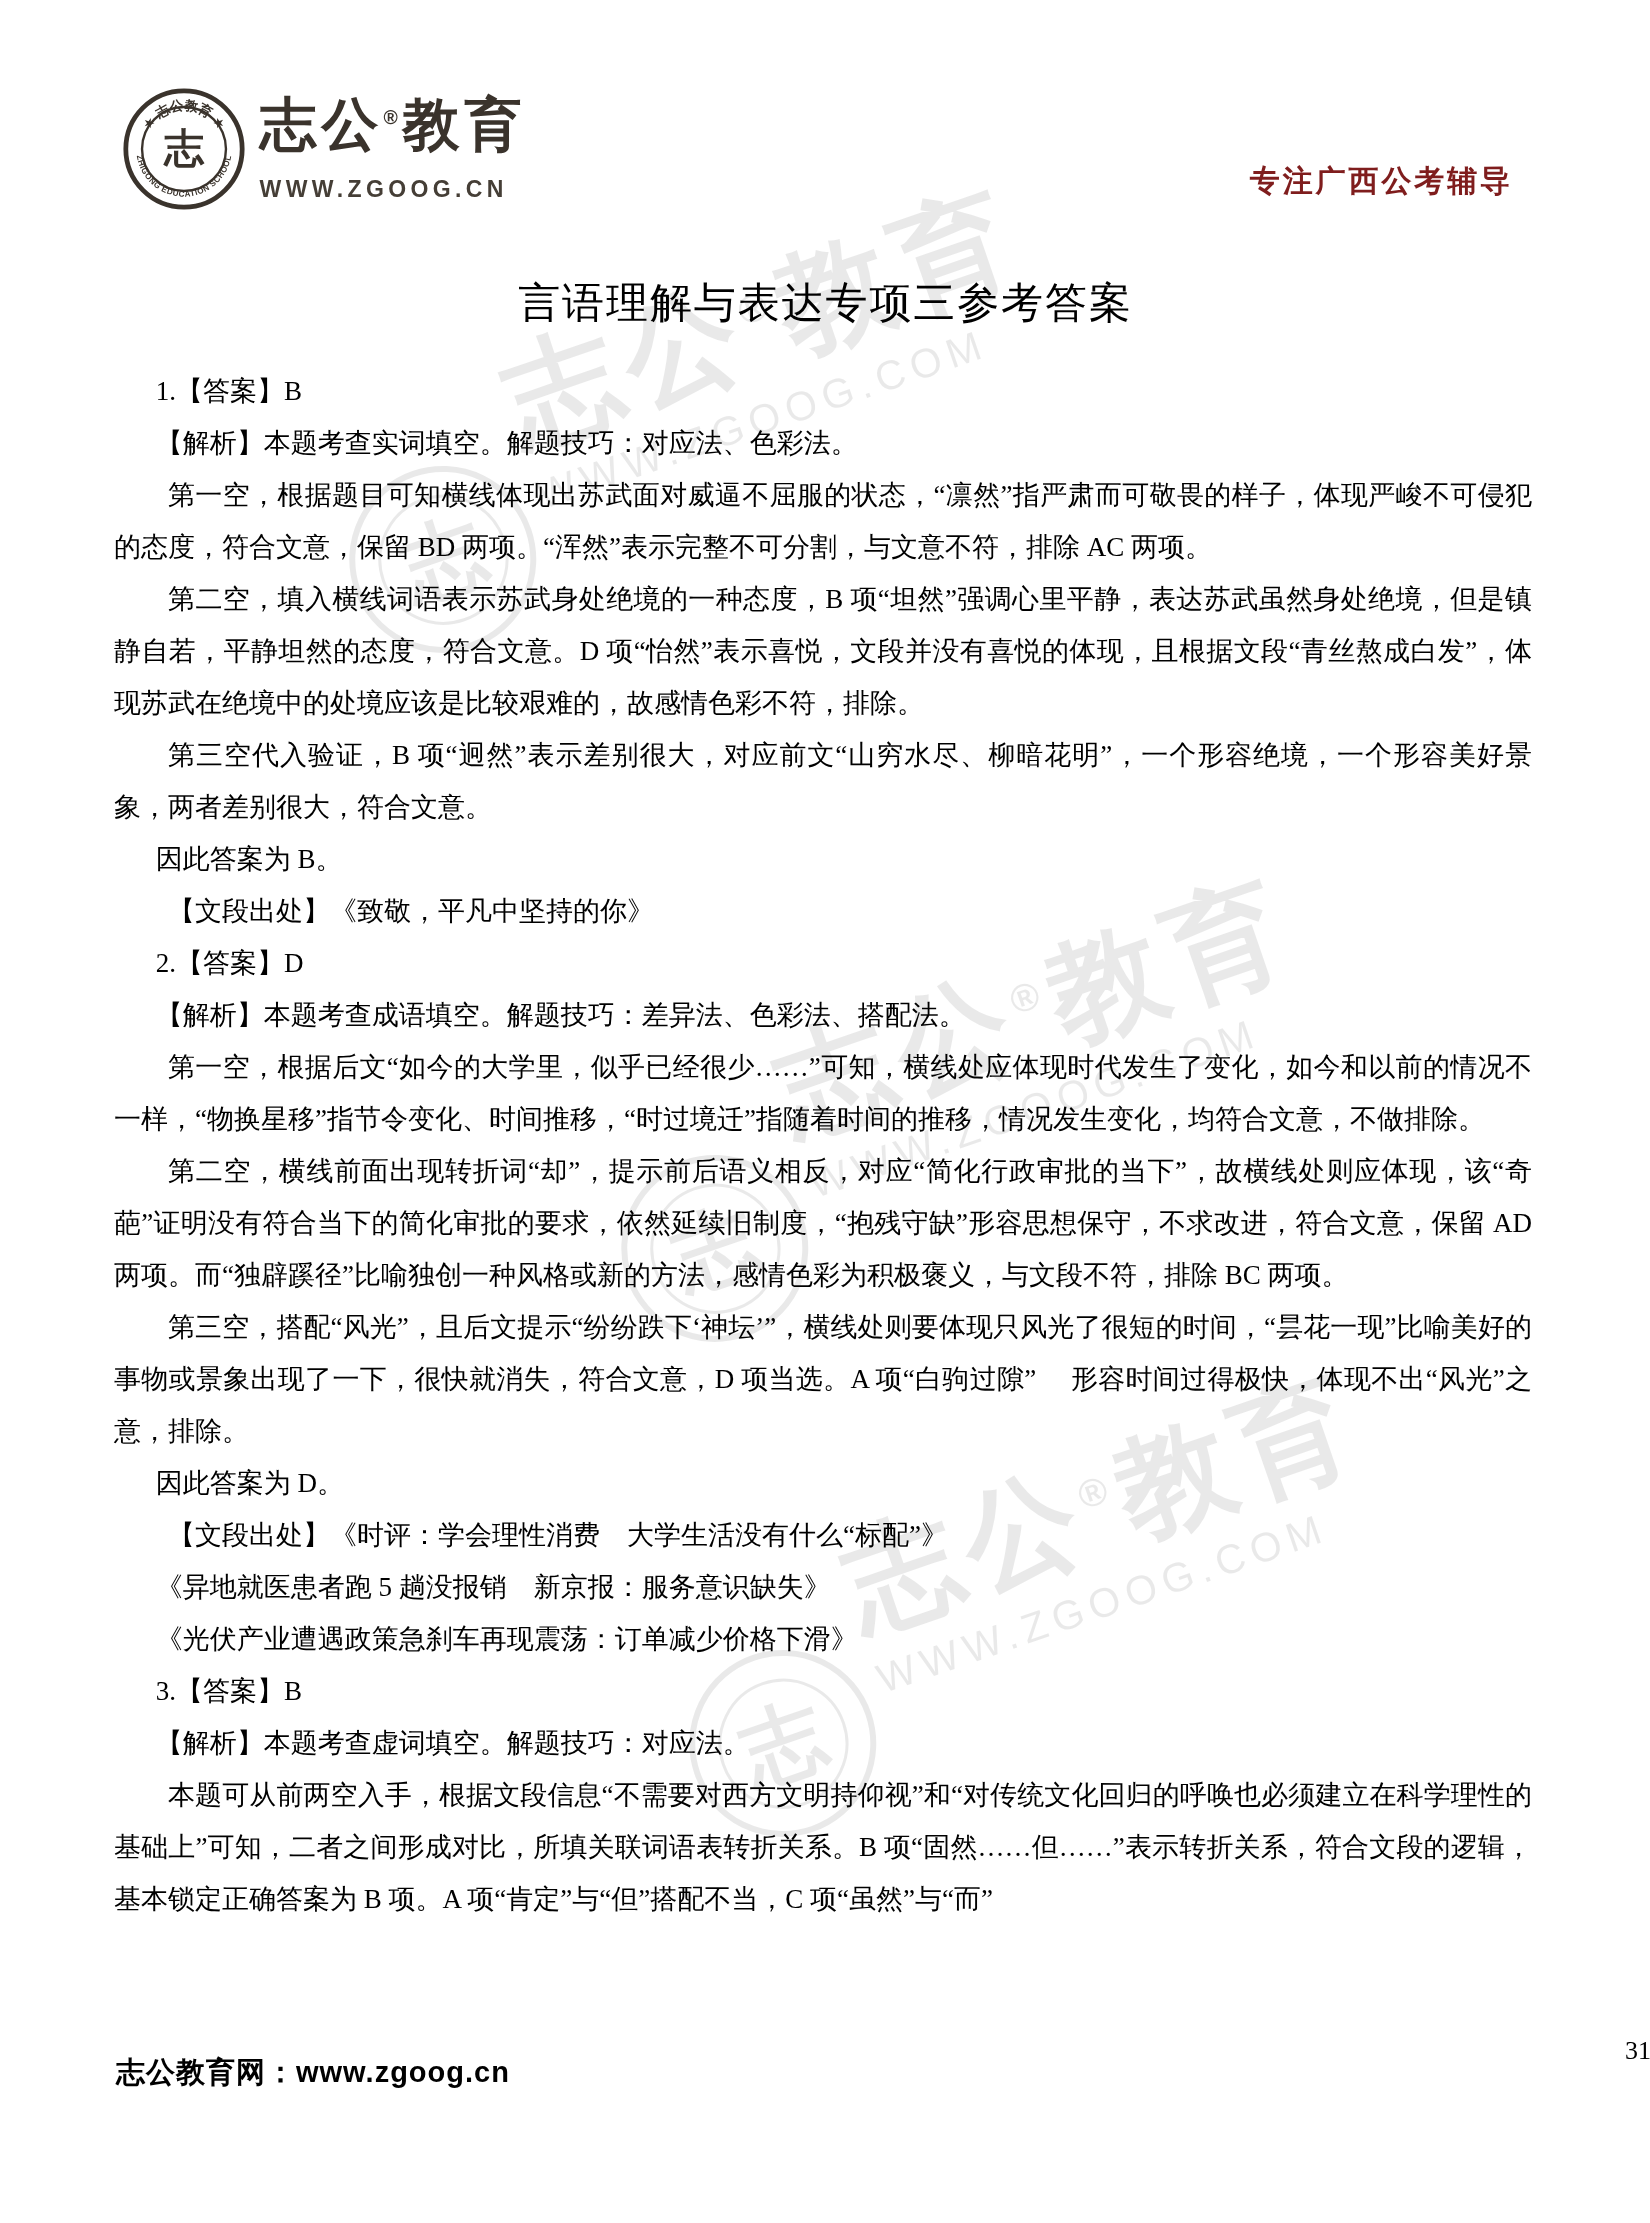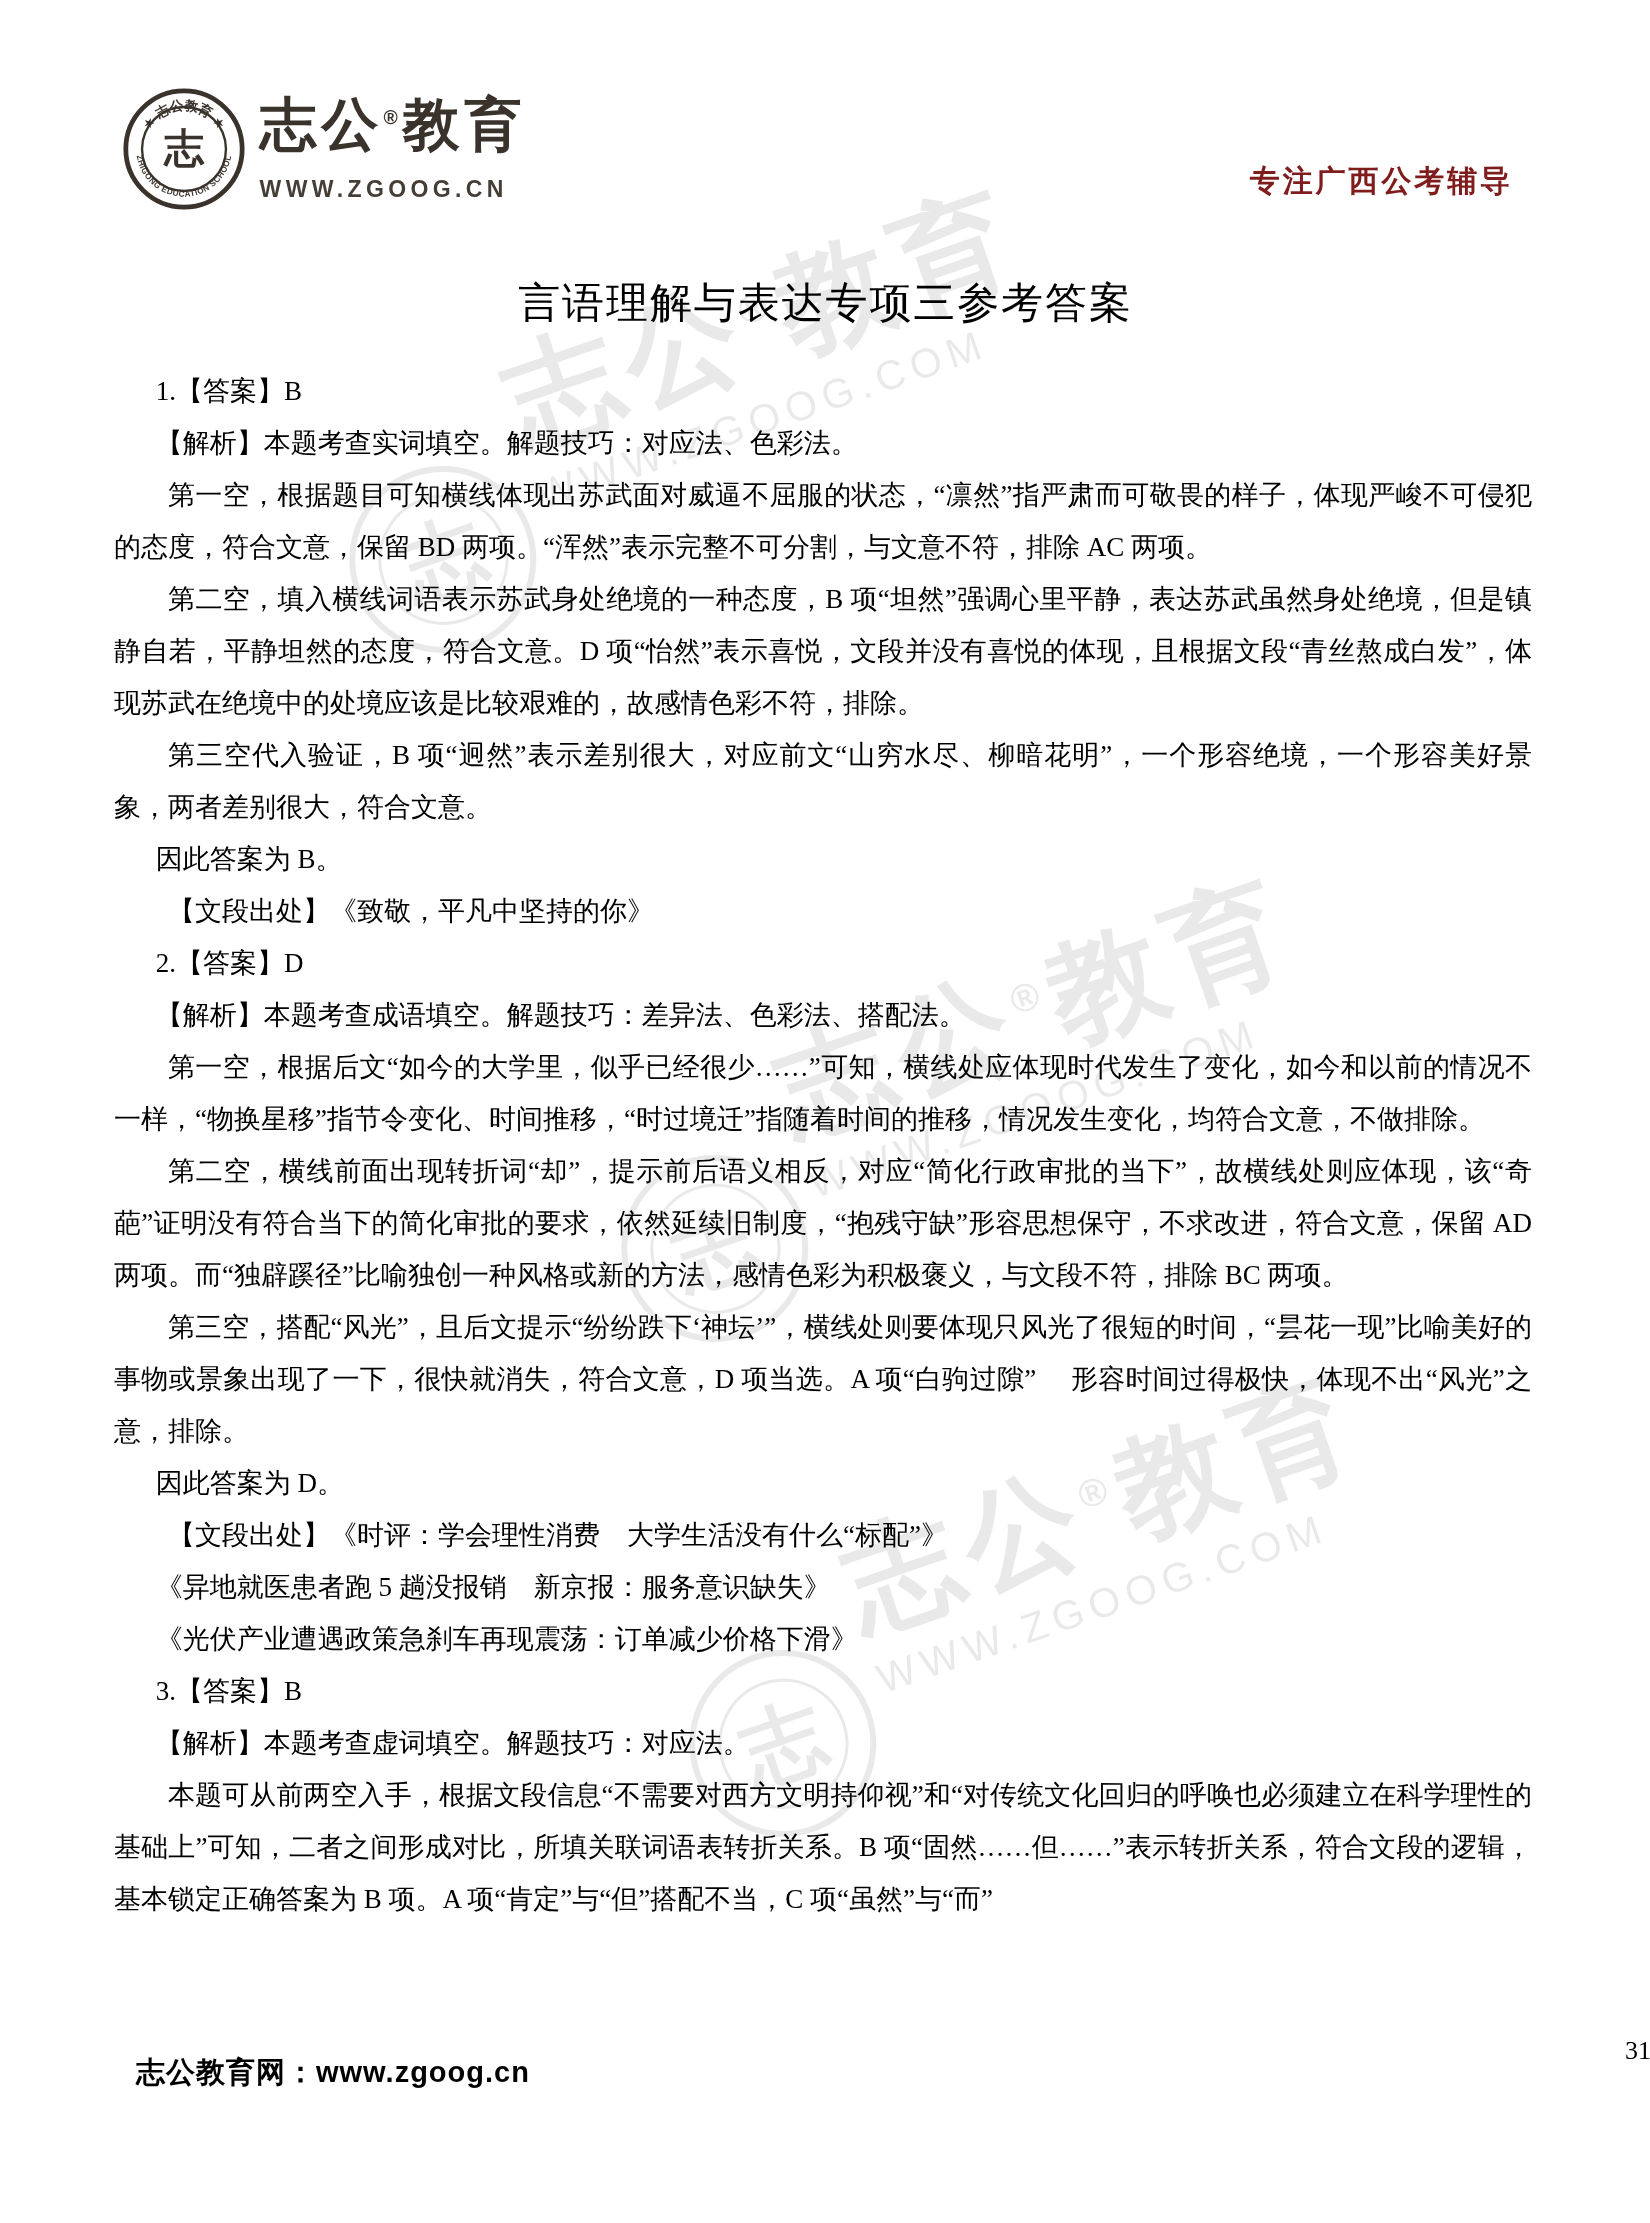--- a/index.html
+++ b/index.html
@@ -83,21 +83,20 @@
 
   
   .page-num{
     position:absolute;left:0;top:2036px;width:100%;
     text-align:right;font-size:26px;
   }
   .footer-site{
     position:absolute;left:116px;top:2053px;
     font-size:29px;font-weight:bold;letter-spacing:1px;
     font-family:"Liberation Sans","DejaVu Sans",sans-serif;
-    margin-left:20px;
   }
 </style>
 </head>
 <body>
 
 <div class="page">
 
   <div class="wm" style="left:320px;top:291px;">
     <div class="wm-seal">
       <div class="wm-seal-inner">志</div>

